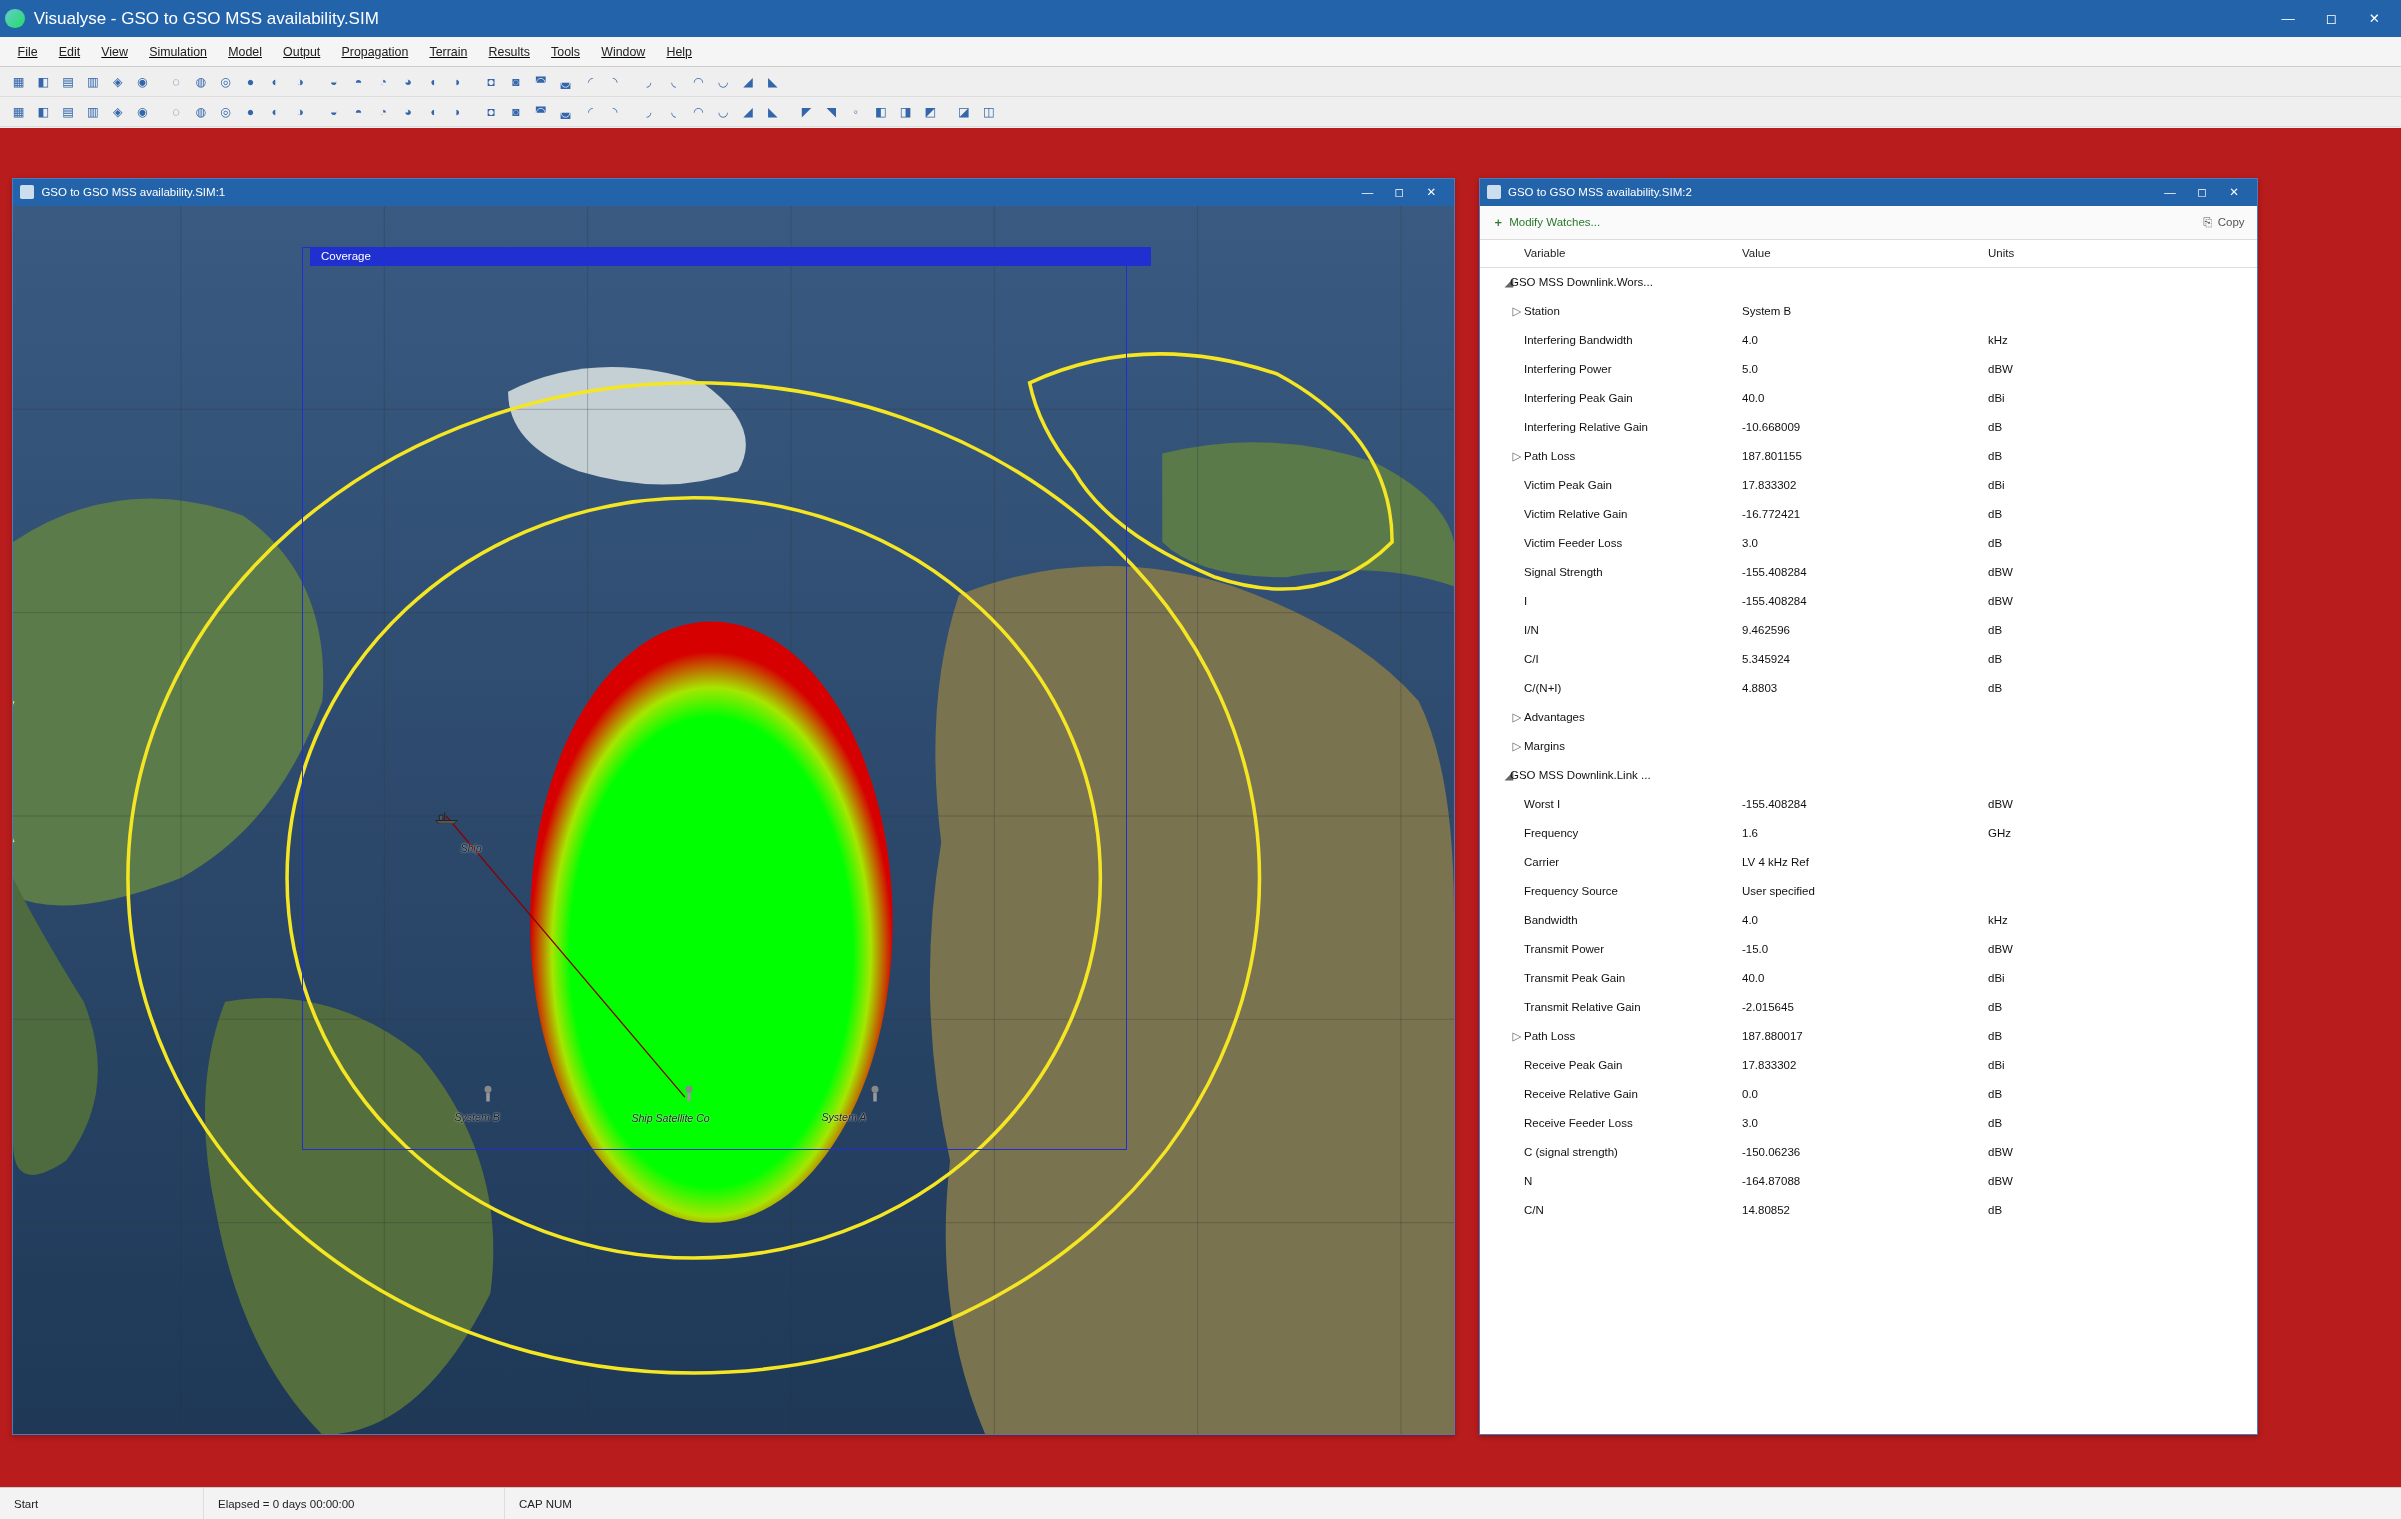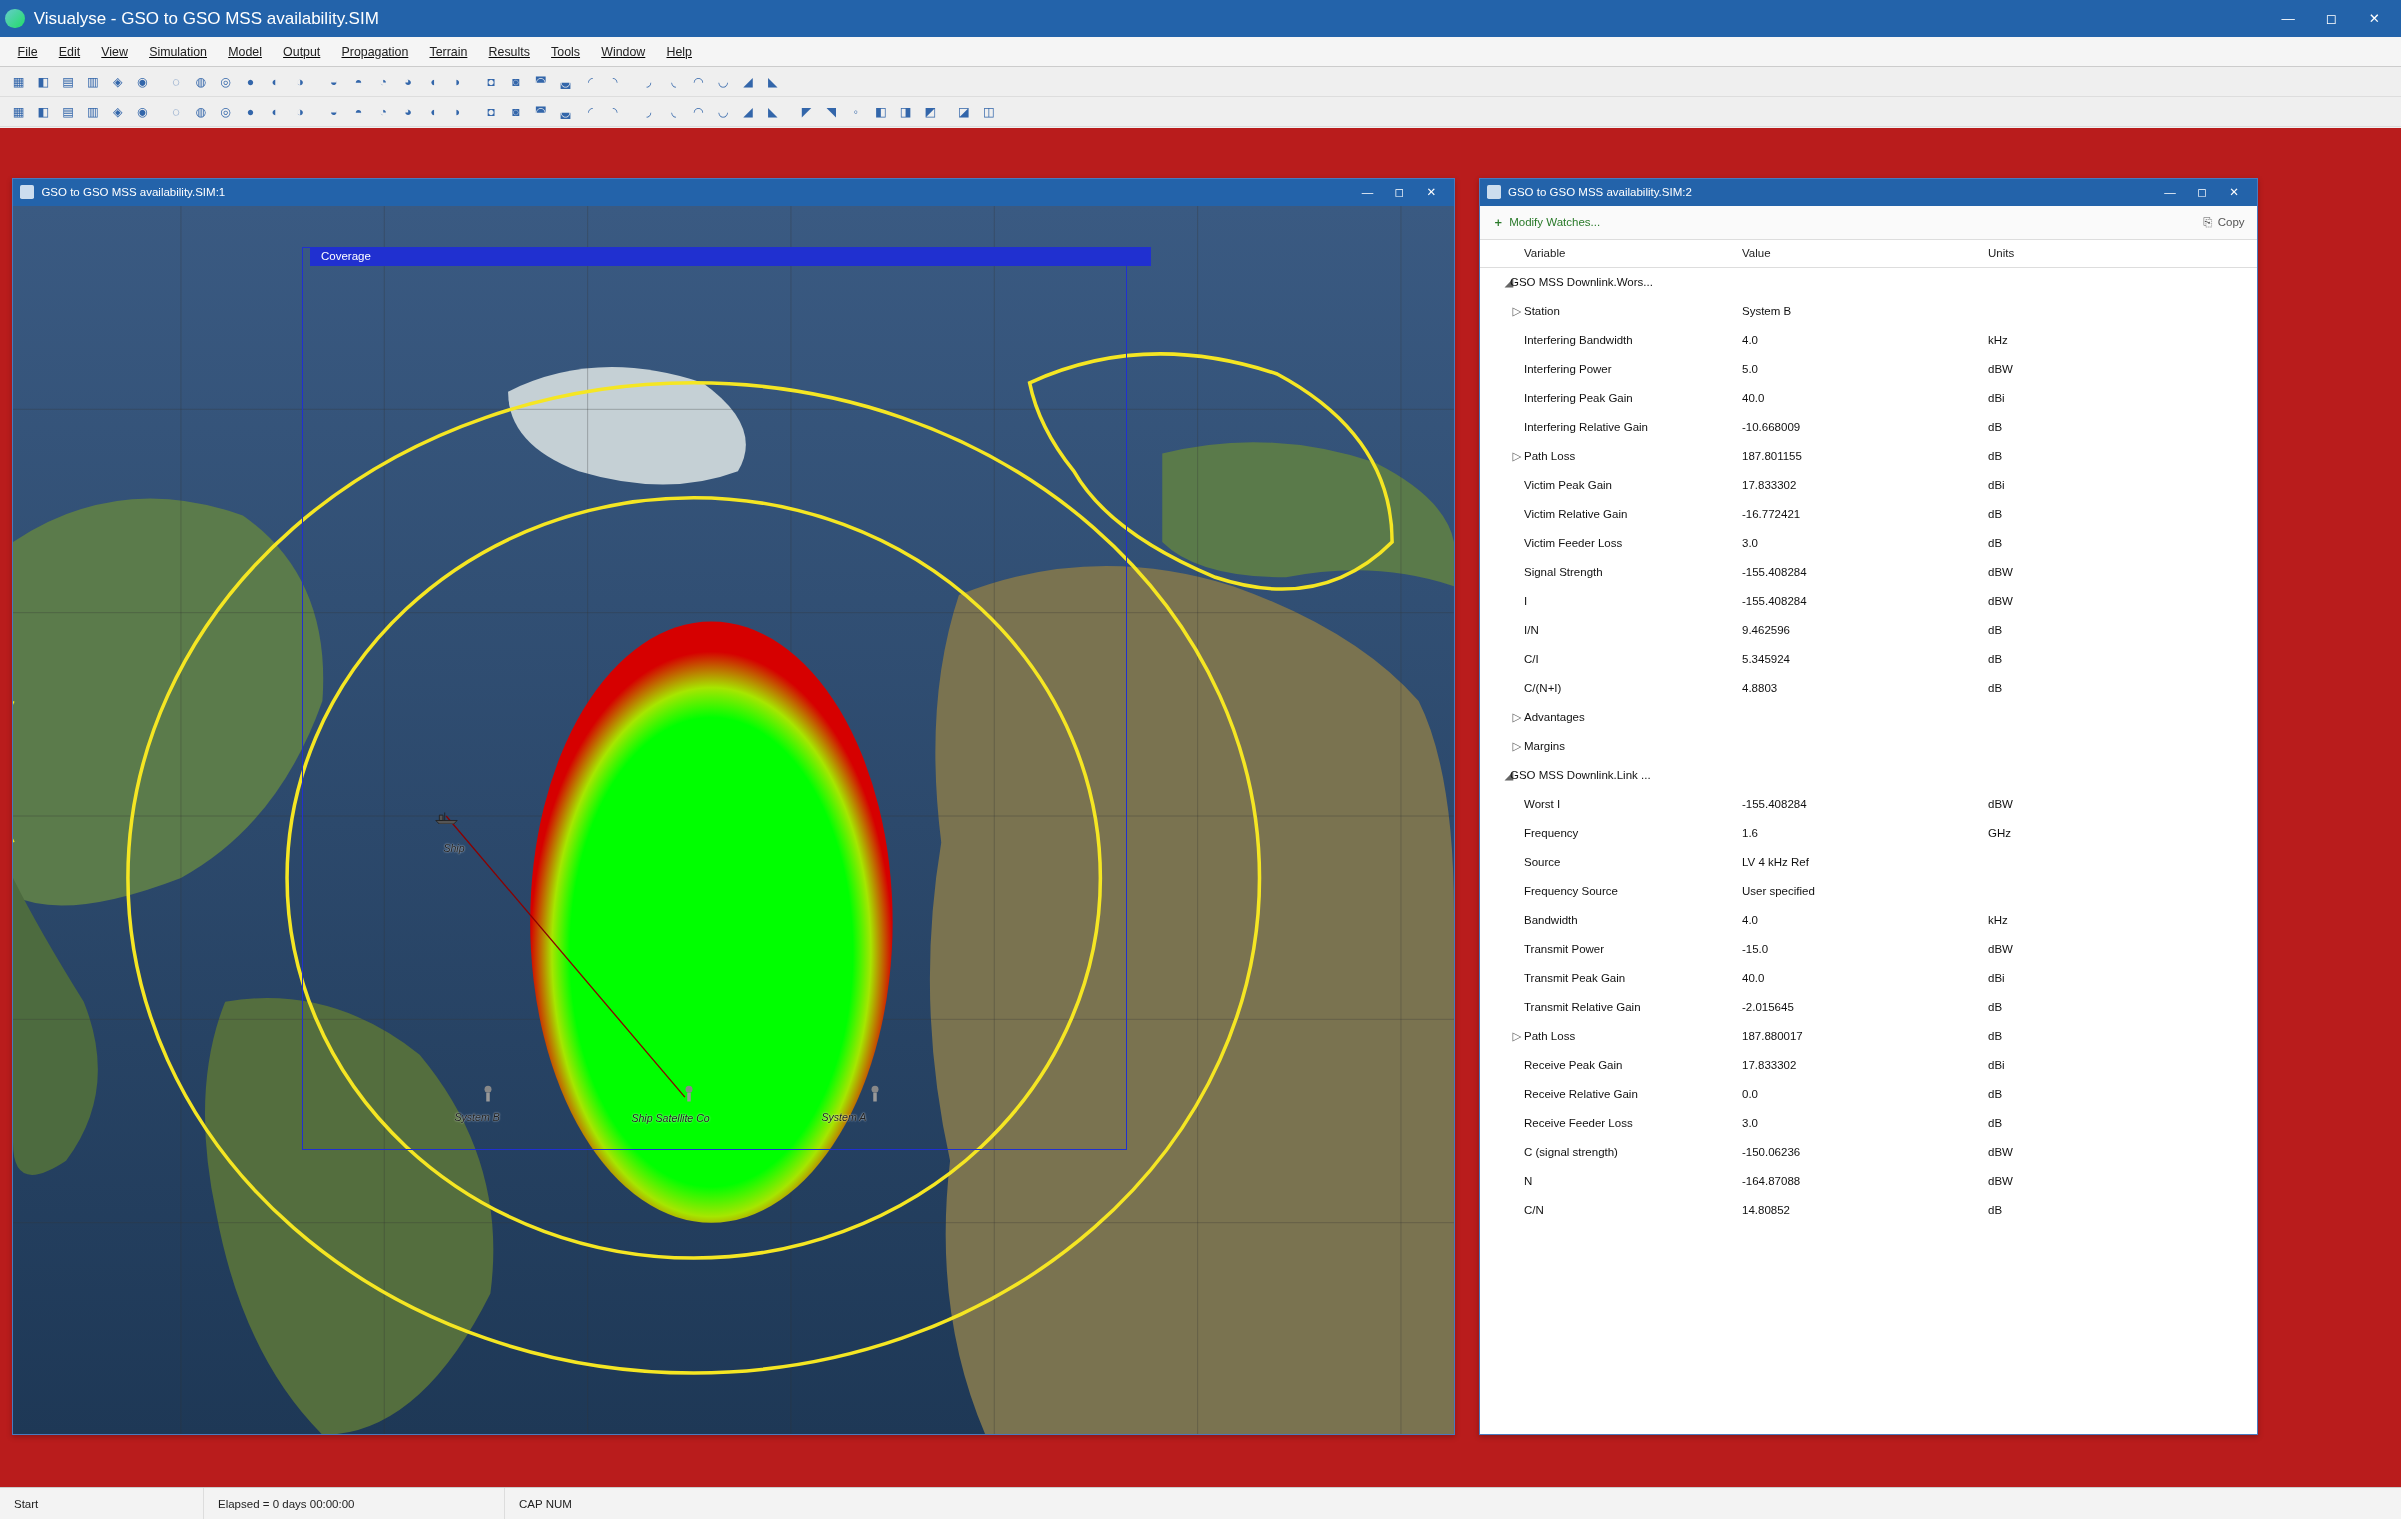--- a/index.html
+++ b/index.html
@@ -227,21 +227,21 @@
       </svg>
 
       <div class="covbox" style="left:289px;top:41px;width:825px;height:903px;"></div>
       <div class="covlabel" style="left:297px;top:41px;width:841px;">Coverage</div>
 
       <div class="shipicon" style="left:421px;top:602px;">
         <svg viewBox="0 0 28 18">
             <path d="M2 14 L26 14 L22 18 L6 18 Z M6 8 L10 8 L10 14 L6 14 Z M12 5 L12 14" stroke="#222" fill="#555" stroke-width="1"></path>
           </svg>
       </div>
-      <div class="maplbl" style="left:430px;top:636px;">Ship</div>
+      <div class="maplbl" style="left:447px;top:636px;">Ship</div>
 
       <div class="saticon" style="left:468px;top:878px;">
         <svg viewBox="0 0 16 24">
             <circle cx="8" cy="6" r="4" fill="#888"></circle>
             <rect x="6" y="10" width="4" height="10" fill="#999"></rect>
           </svg>
       </div>
       <div class="maplbl" style="left:441px;top:905px;">System B</div>
       <div class="saticon" style="left:669px;top:878px;">
         <svg viewBox="0 0 16 24">
@@ -399,21 +399,21 @@
           <div class="unit">dBW</div>
         </div>
         <div class="wrow child">
           <div class="tree"></div>
           <div class="var">Frequency</div>
           <div class="val">1.6</div>
           <div class="unit">GHz</div>
         </div>
         <div class="wrow child">
           <div class="tree"></div>
-          <div class="var">Source</div>
+          <div class="var">Carrier</div>
           <div class="val">LV 4 kHz Ref</div>
           <div class="unit"></div>
         </div>
         <div class="wrow child">
           <div class="tree"></div>
           <div class="var">Frequency Source</div>
           <div class="val">User specified</div>
           <div class="unit"></div>
         </div>
         <div class="wrow child">

